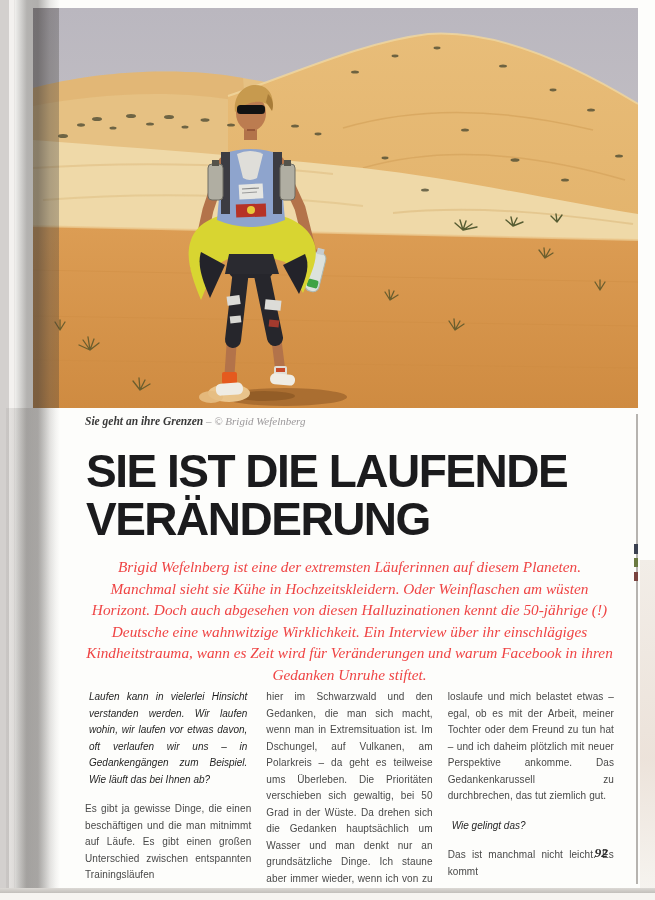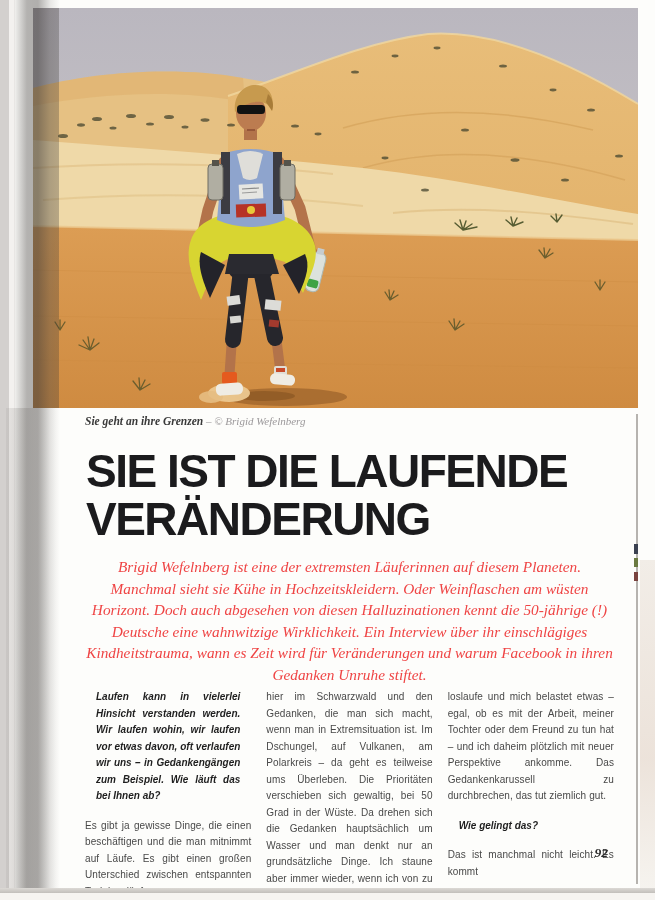--- a/index.html
+++ b/index.html
@@ -33,22 +33,22 @@
   .headline{position:absolute;left:82px;top:443px;width:540px;
       font-weight:bold;font-size:46px;line-height:48px;letter-spacing:-1.5px;color:#1b1b1d;}
   
   .intro{position:absolute;left:85px;top:556px;width:529px;
       font-family:"Liberation Serif",serif;font-style:italic;font-size:15.3px;
       line-height:21.5px;color:#ef4444;text-align:center;}
   
   .columns{position:absolute;left:85px;top:689px;width:529px;
       display:grid;grid-template-columns:1fr 1fr 1fr;column-gap:15px;}
   .col{min-width:0;}
-  .q{font-weight:bold;font-style:italic;font-size:10px;line-height:16.5px;color:#1f1f1f;
-     margin:0 11px 13px;text-align:justify;}
+  .q{font-weight:normal;font-style:italic;font-size:10px;line-height:16.5px;color:#1f1f1f;
+     margin:0 4px 13px;text-align:justify;}
   .a{font-size:10px;line-height:16.5px;color:#484848;margin:0 0 13px;text-align:justify;
      letter-spacing:0.1px;}
   
   .pageno{position:absolute;left:558px;top:845px;width:50px;text-align:right;
       font-family:"Liberation Serif",serif;font-style:italic;font-weight:bold;
       font-size:13.5px;color:#2b2b2b;}
 </style>
 </head>
 <body>
 

